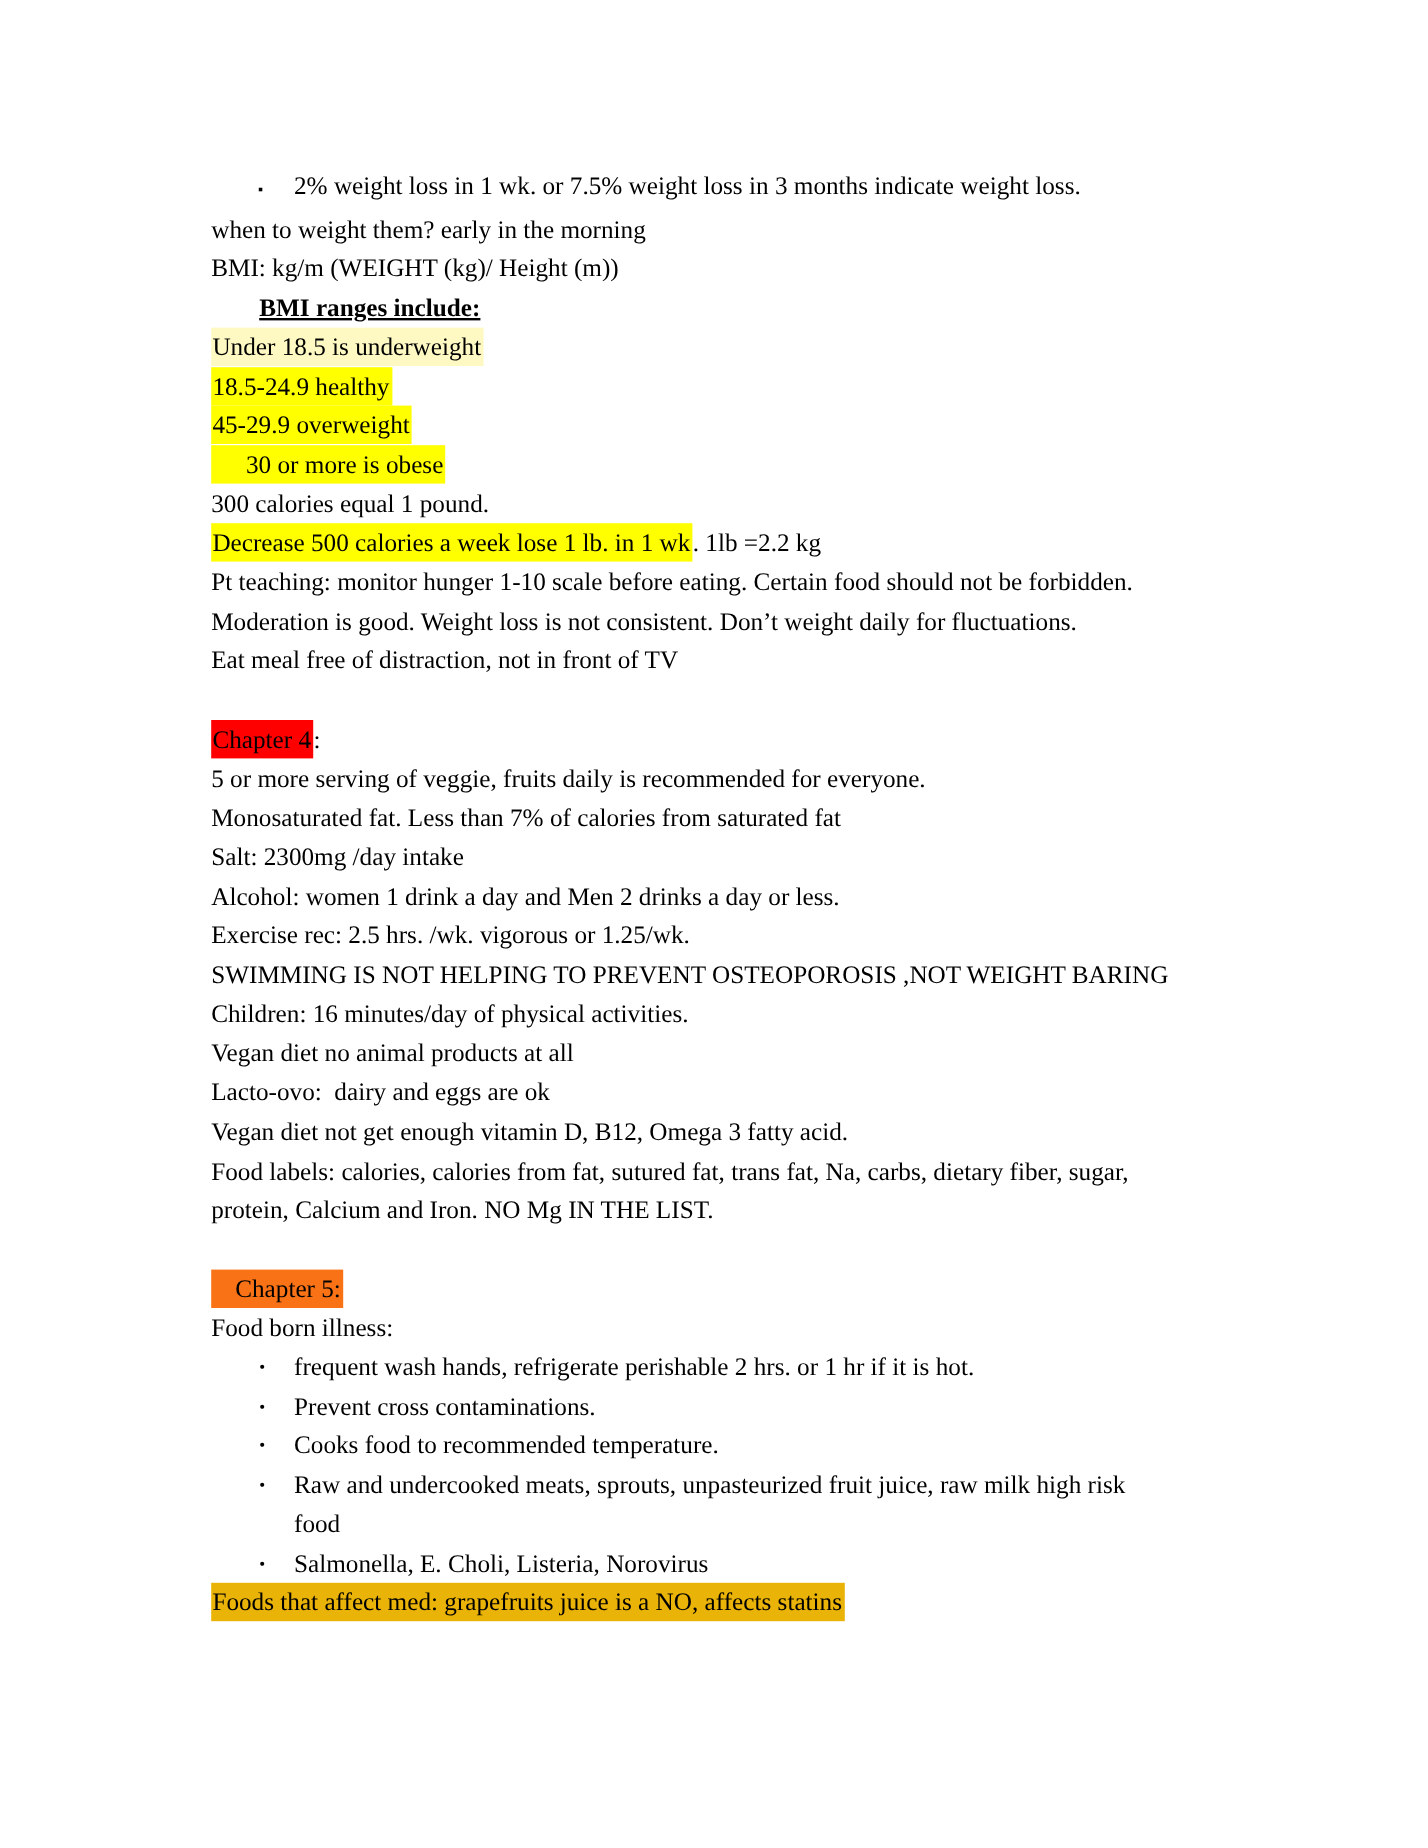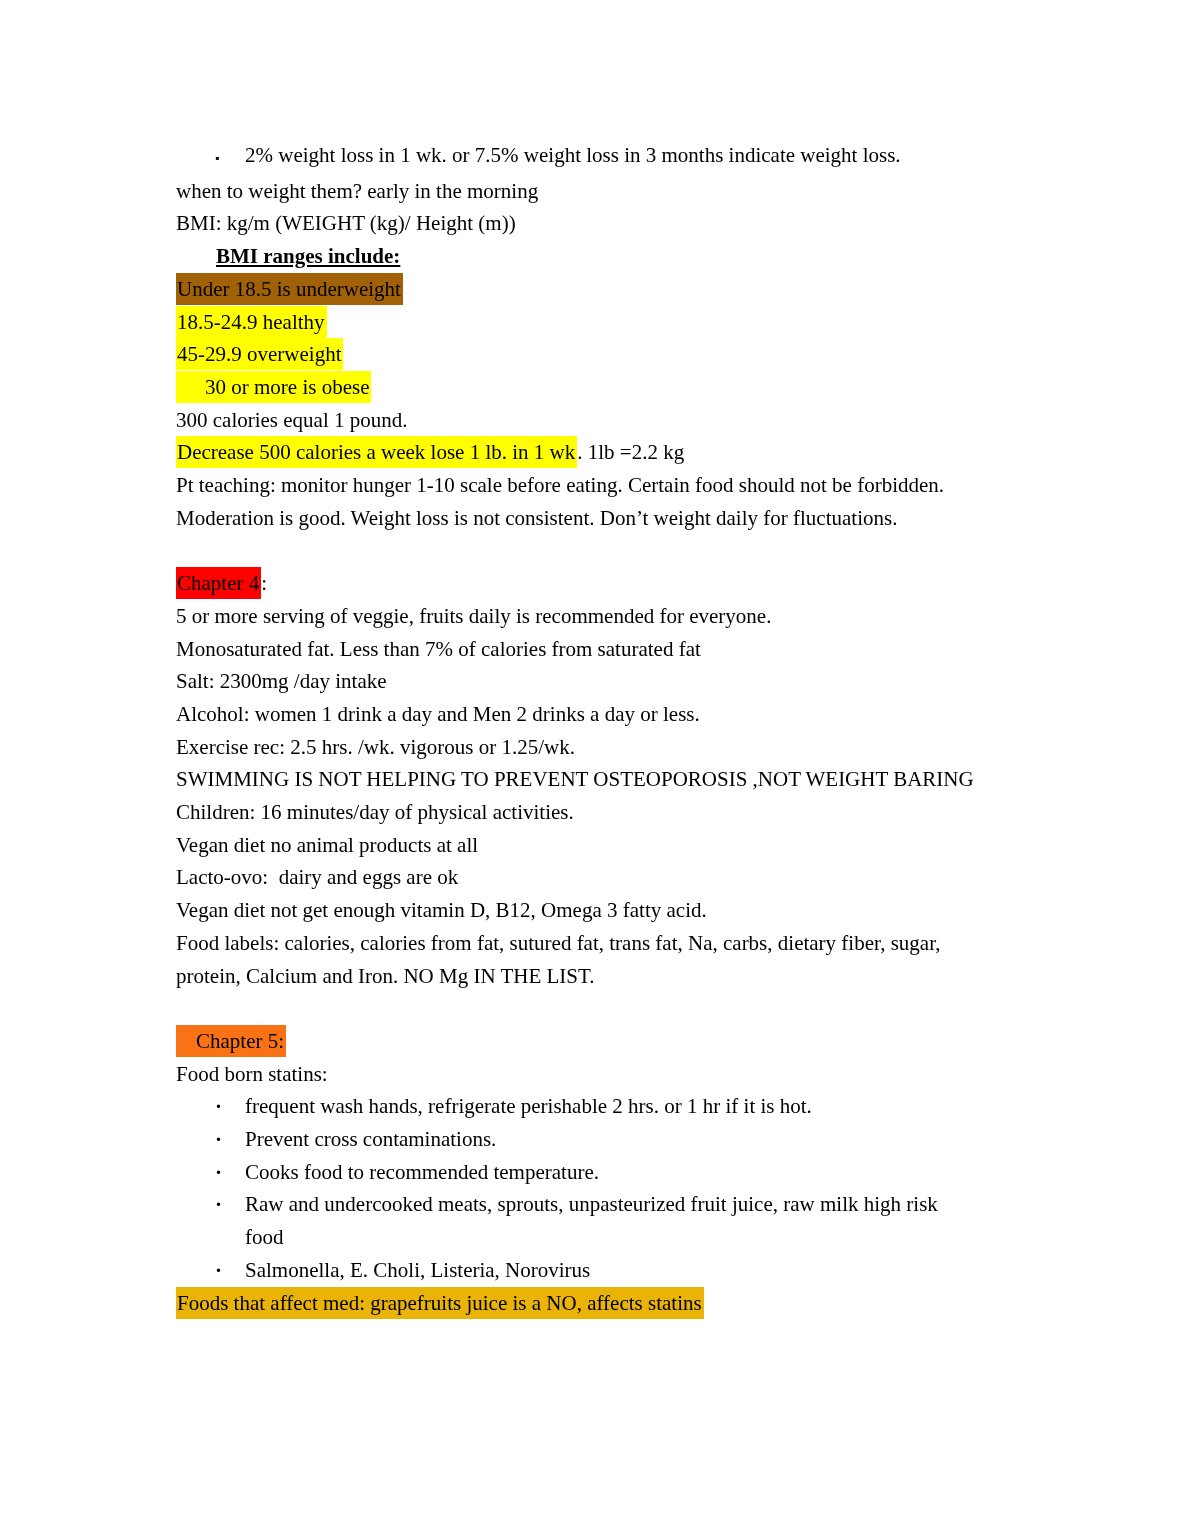--- a/index.html
+++ b/index.html
@@ -58,45 +58,46 @@
 </style>
 </head>
 <body>
 
 <div class="page">
   <div>
       <div class="line bullet-square"><span class="bullet">▪</span><span class="seg plain">2% weight loss in 1 wk. or 7.5% weight loss in 3 months indicate weight loss.</span></div>
       <div class="line text"><span class="seg plain">when to weight them? early in the morning</span></div>
       <div class="line text"><span class="seg plain">BMI: kg/m (WEIGHT (kg)/ Height (m))</span></div>
       <div class="line text"><span class="seg bold-underline">BMI ranges include:</span></div>
-      <div class="line text"><span class="seg hl-yellow" style="background-color: #a16207; text-align: center;">Under 18.5 is underweight</span></div>
+      <div class="line text"><span class="seg hl-yellow" style="background-color: #fef9c3; text-align: center;">Under 18.5 is underweight</span></div>
       <div class="line text"><span class="seg hl-yellow" style="background-color: rgb(255, 255, 0);">18.5-24.9 healthy</span></div>
       <div class="line text"><span class="seg hl-yellow" style="background-color: rgb(255, 255, 0);">45-29.9 overweight</span></div>
       <div class="line text"><span class="seg hl-yellow" style="background-color: rgb(255, 255, 0); padding-left: 29px;">30 or more is obese</span></div>
       <div class="line text"><span class="seg plain">300 calories equal 1 pound.</span></div>
       <div class="line text"><span class="seg hl-yellow" style="background-color: rgb(255, 255, 0);">Decrease 500 calories a week lose 1 lb. in 1 wk</span><span class="seg plain">. 1lb =2.2 kg</span></div>
       <div class="line text"><span class="seg plain">Pt teaching: monitor hunger 1-10 scale before eating. Certain food should not be forbidden.</span></div>
       <div class="line text"><span class="seg plain">Moderation is good. Weight loss is not consistent. Don’t weight daily for fluctuations.</span></div>
+      <div class="line text"><span class="seg plain">Eat meal free of distraction, not in front of TV</span></div>
       <div class="line blank"></div>
       <div class="line text"><span class="seg hl-red" style="background-color: rgb(255, 0, 0);">Chapter 4</span><span class="seg plain">:</span></div>
       <div class="line text"><span class="seg plain">5 or more serving of veggie, fruits daily is recommended for everyone.</span></div>
       <div class="line text"><span class="seg plain">Monosaturated fat. Less than 7% of calories from saturated fat</span></div>
       <div class="line text"><span class="seg plain">Salt: 2300mg /day intake</span></div>
       <div class="line text"><span class="seg plain">Alcohol: women 1 drink a day and Men 2 drinks a day or less.</span></div>
       <div class="line text"><span class="seg plain">Exercise rec: 2.5 hrs. /wk. vigorous or 1.25/wk.</span></div>
       <div class="line text"><span class="seg plain">SWIMMING IS NOT HELPING TO PREVENT OSTEOPOROSIS ,NOT WEIGHT BARING</span></div>
       <div class="line text"><span class="seg plain">Children: 16 minutes/day of physical activities.</span></div>
       <div class="line text"><span class="seg plain">Vegan diet no animal products at all</span></div>
       <div class="line text"><span class="seg plain">Lacto-ovo:  dairy and eggs are ok</span></div>
       <div class="line text"><span class="seg plain">Vegan diet not get enough vitamin D, B12, Omega 3 fatty acid.</span></div>
       <div class="line text"><span class="seg plain">Food labels: calories, calories from fat, sutured fat, trans fat, Na, carbs, dietary fiber, sugar,</span></div>
       <div class="line text"><span class="seg plain">protein, Calcium and Iron. NO Mg IN THE LIST.</span></div>
       <div class="line blank"></div>
       <div class="line text"><span class="seg hl-red" style="background-color: #f97316; padding-left: 20px;">Chapter 5:</span></div>
-      <div class="line text"><span class="seg plain">Food born statins:</span></div>
+      <div class="line text"><span class="seg plain">Food born illness:</span></div>
       <div class="line bullet-dot"><span class="bullet">·</span><span class="seg plain">frequent wash hands, refrigerate perishable 2 hrs. or 1 hr if it is hot.</span></div>
       <div class="line bullet-dot"><span class="bullet">·</span><span class="seg plain">Prevent cross contaminations.</span></div>
       <div class="line bullet-dot"><span class="bullet">·</span><span class="seg plain">Cooks food to recommended temperature.</span></div>
       <div class="line bullet-dot"><span class="bullet">·</span><span class="seg plain">Raw and undercooked meats, sprouts, unpasteurized fruit juice, raw milk high risk</span></div>
       <div class="line wrap"><span class="seg plain">food</span></div>
       <div class="line bullet-dot"><span class="bullet">·</span><span class="seg plain">Salmonella, E. Choli, Listeria, Norovirus</span></div>
       <div class="line text"><span class="seg hl-yellow" style="background-color: #eab308;">Foods that affect med: grapefruits juice is a NO, affects statins</span></div>
     </div>
 </div>
 

